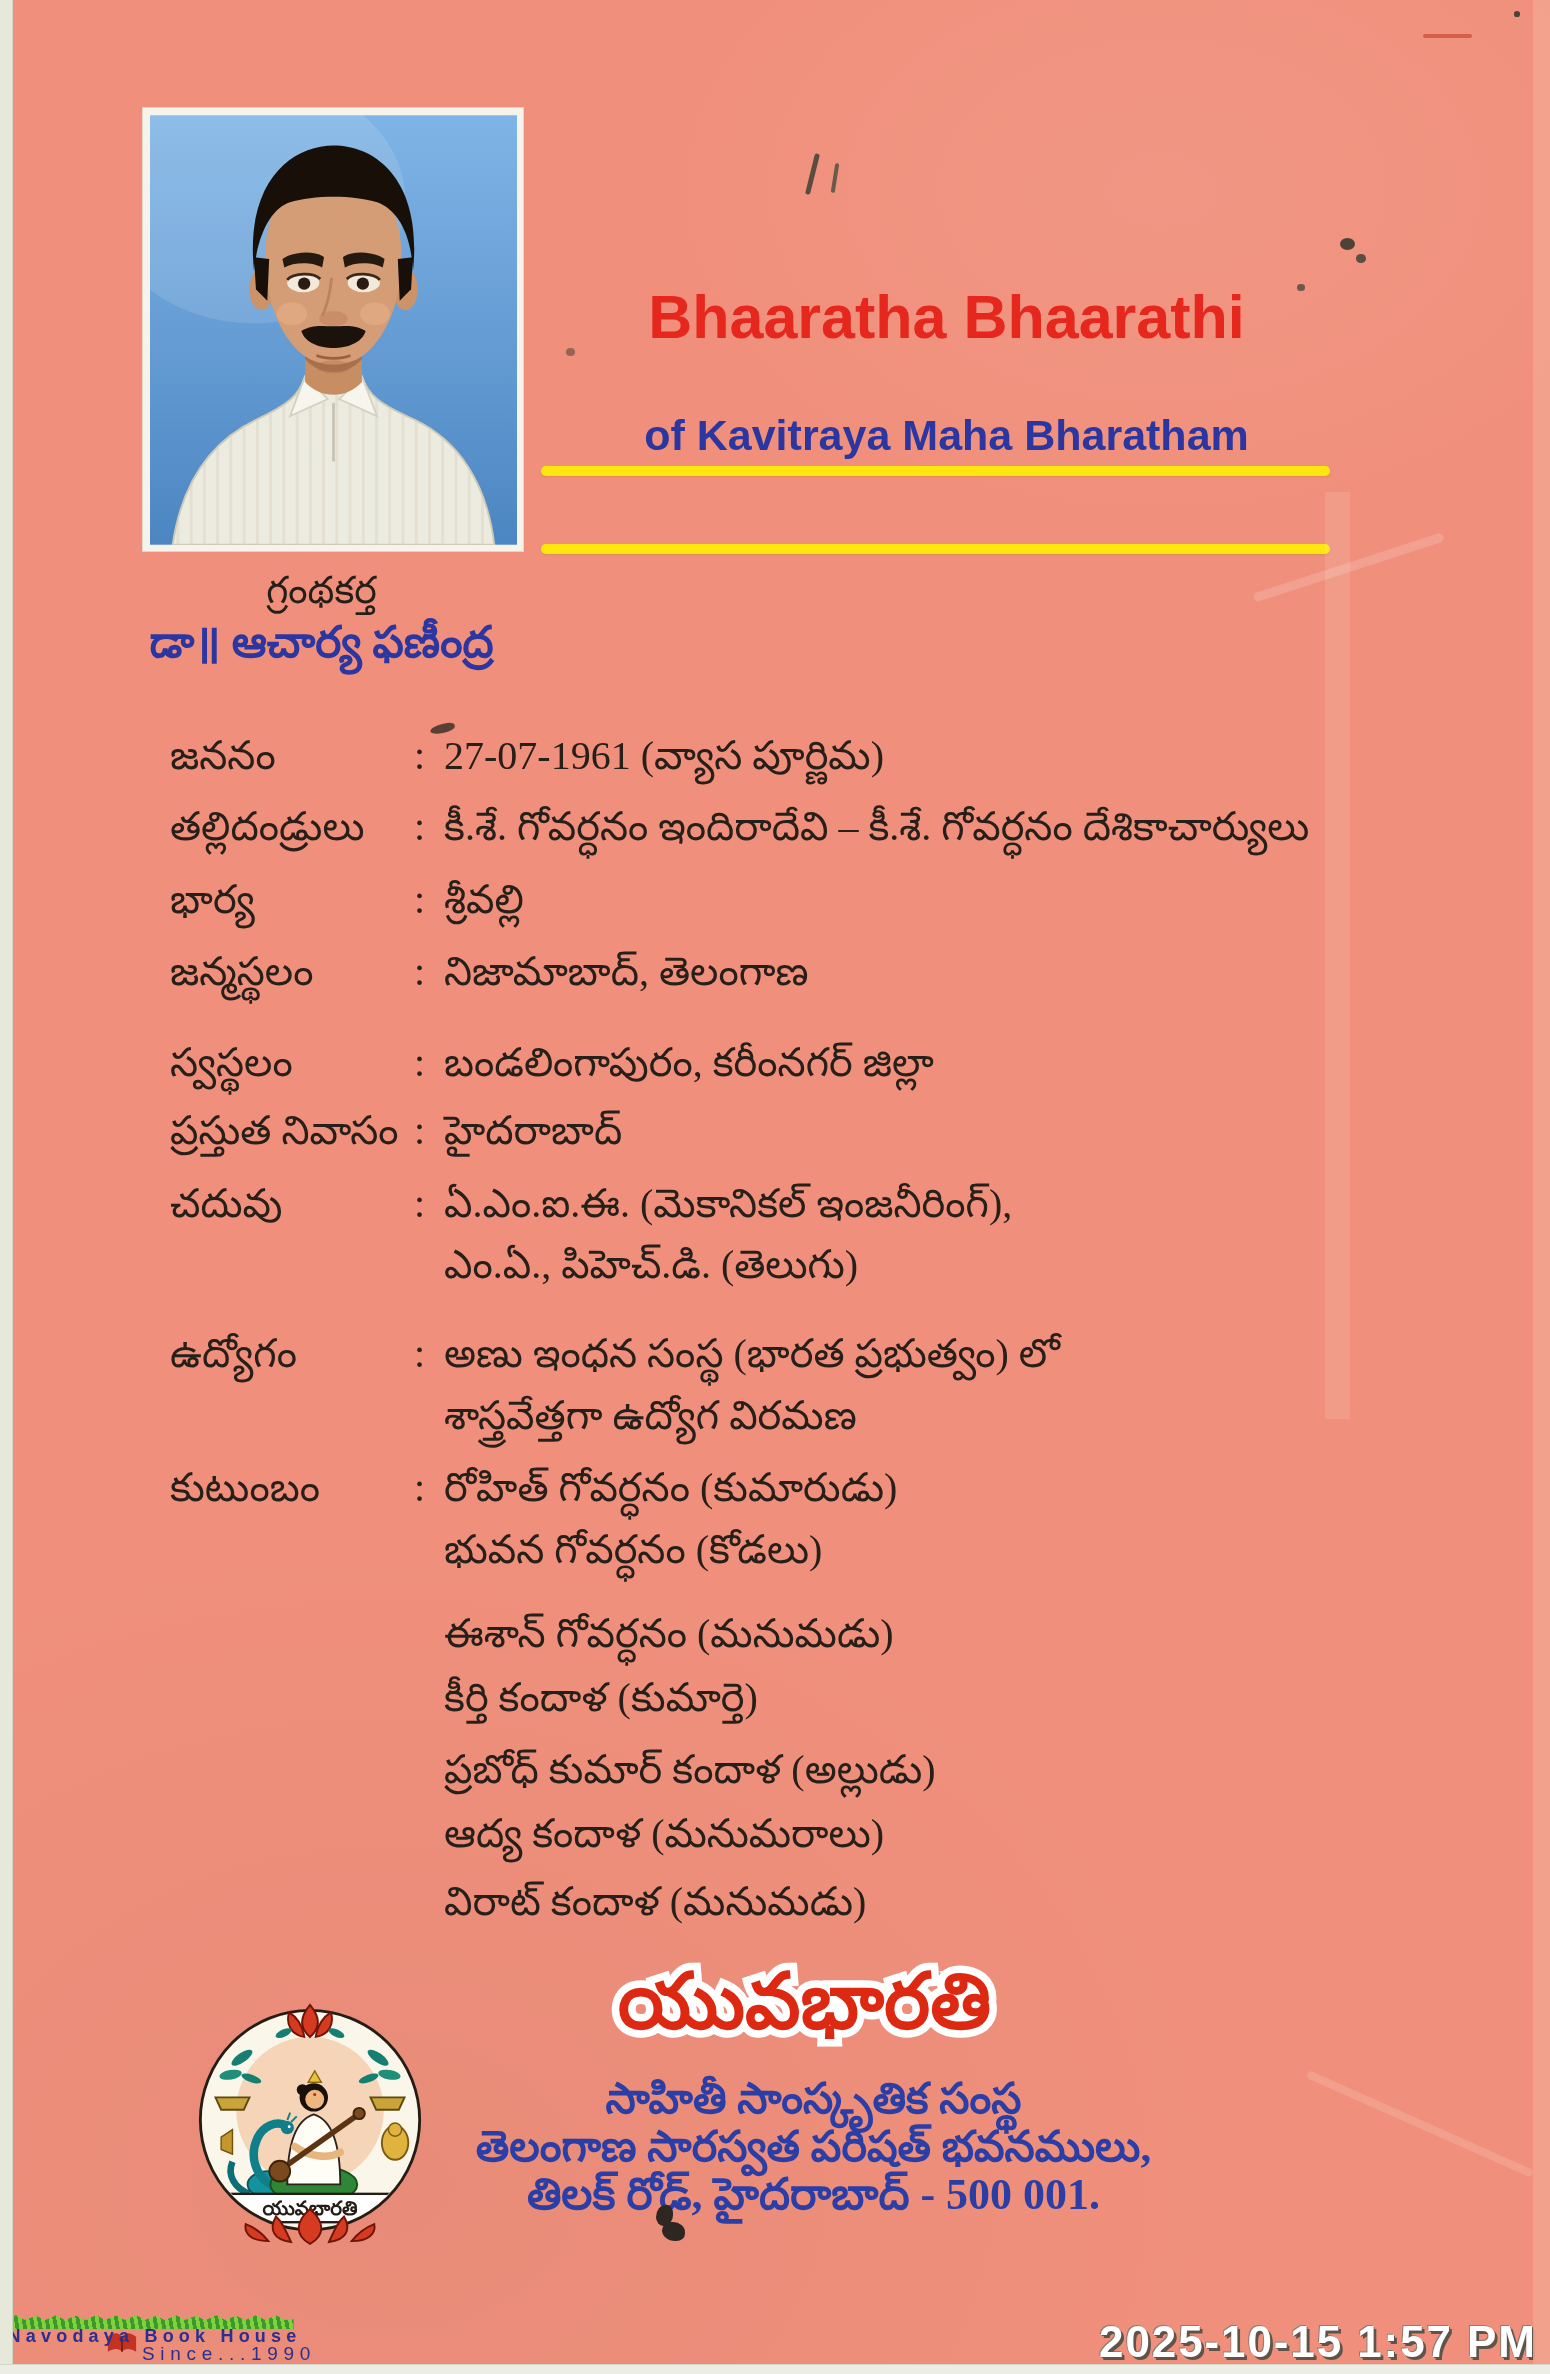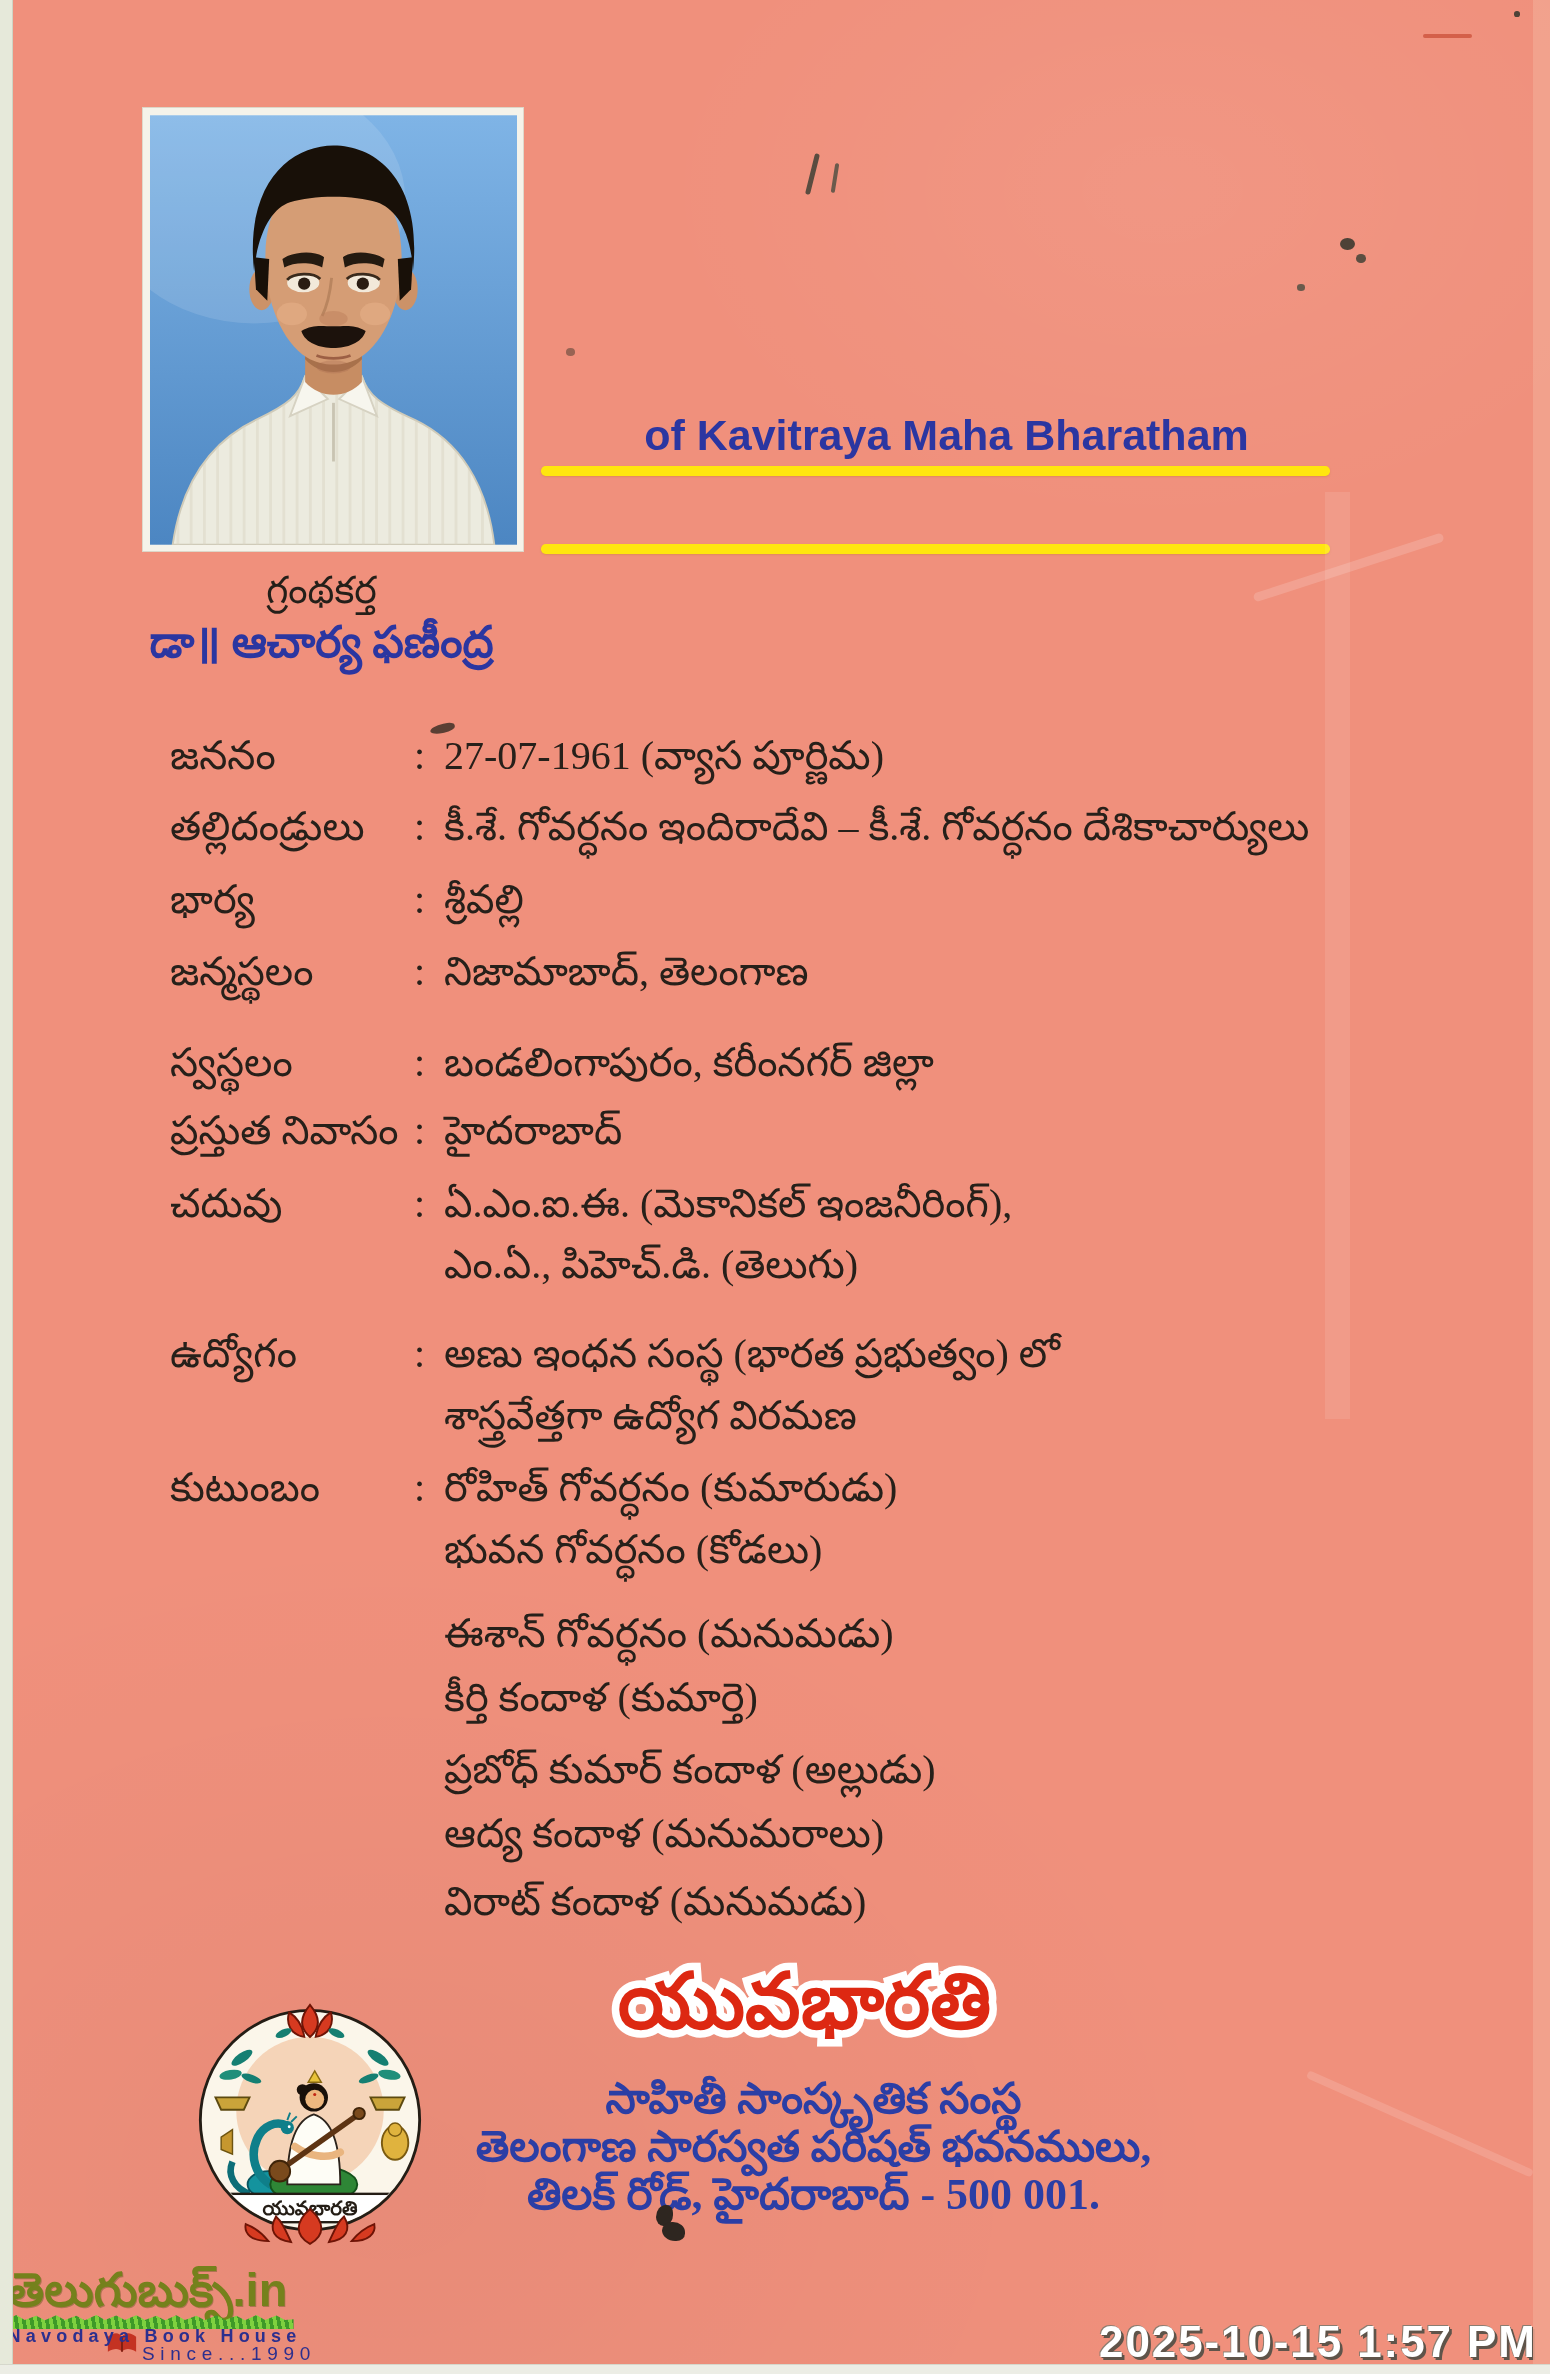--- a/index.html
+++ b/index.html
@@ -130,20 +130,21 @@
       <path d="M145,174 C152,166 173,166 180,173" stroke="#3a2a1c" stroke-width="3" fill="none"></path>
       <path d="M208,173 C215,166 236,166 243,174" stroke="#3a2a1c" stroke-width="3" fill="none"></path>
       <path d="M192,172 C190,192 186,204 182,212" stroke="#b9855f" stroke-width="3" fill="none"></path>
       <ellipse cx="194" cy="215" rx="15" ry="8" fill="rgba(186,124,88,.45)"></ellipse>
       <path d="M160,228 C172,221 180,223 194,223 C208,223 216,221 228,228 C224,241 208,246 194,246 C180,246 164,241 160,228 Z" fill="#1c120c"></path>
       <path d="M176,254 C186,258 202,258 212,254" stroke="#9c5f44" stroke-width="3" fill="none"></path>
       <ellipse cx="194" cy="266" rx="18" ry="7" fill="rgba(170,110,80,.35)"></ellipse>
     </svg>
   </div>
 
+  <div class="abs hline title">Bhaaratha Bhaarathi</div>
   <div class="abs hline subtitle sub2">of Kavitraya Maha Bharatham</div>
   <div class="abs rule rule1"></div>
   <div class="abs rule rule2"></div>
 
   <div class="abs cap-role">గ్రంథకర్త</div>
   <div class="abs cap-name">డా॥ ఆచార్య ఫణీంద్ర</div>
 
   <div class="abs bio-row" style="top:732px">
     <span class="bio-label">జననం</span>
     <span class="bio-colon">:</span>
@@ -275,21 +276,20 @@
   </div>
 
   <div class="abs pub-name-wrap">
     <span class="pub-name-stroke">యువభారతి</span>
     <span class="pub-name-fill">యువభారతి</span>
   </div>
   <div class="abs pub-line pub1">సాహితీ సాంస్కృతిక సంస్థ</div>
   <div class="abs pub-line pub2">తెలంగాణ సారస్వత పరిషత్ భవనములు,</div>
   <div class="abs pub-line pub3">తిలక్ రోడ్, హైదరాబాద్ - 500 001.</div>
 
-  <div class="abs wm-site">తెలుగుబుక్స్.in</div>
   <div class="abs wm-grass"></div>
   <div class="abs wm-book">
     <svg width="32" height="24.6" viewBox="0 0 34 26">
       <path d="M2,5 C8,0 14,0 17,5 C20,0 26,0 32,5 L32,21 C26,17 20,17 17,21 C14,17 8,17 2,21 Z" fill="#c43222"></path>
       <line x1="17" y1="5" x2="17" y2="21" stroke="#7e1e12" stroke-width="2"></line>
     </svg>
   </div>
   <div class="abs wm-store">Navodaya Book House</div>
   <div class="abs wm-since">Since...1990</div>
 

